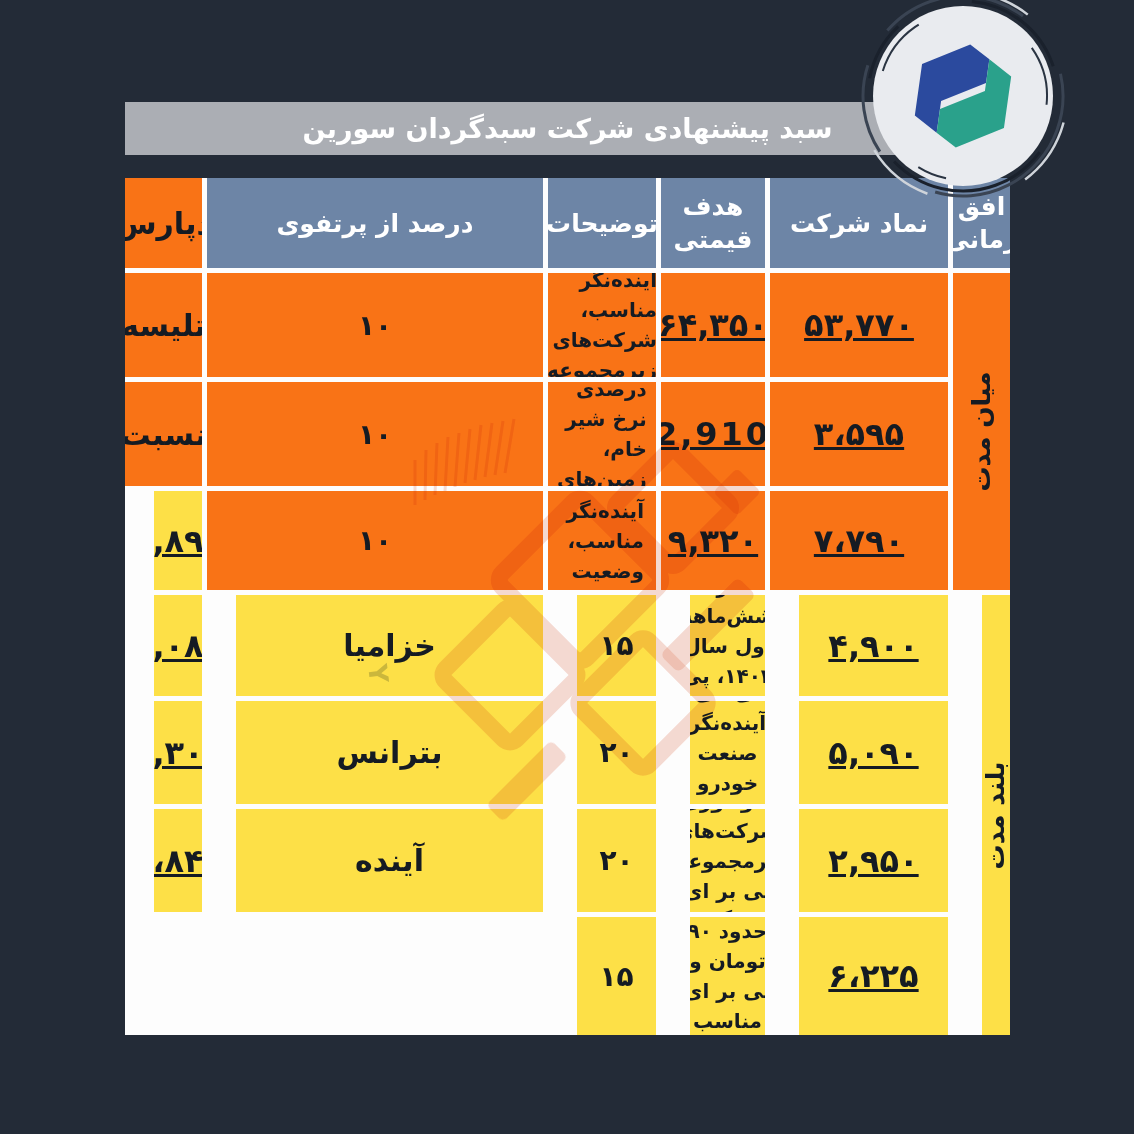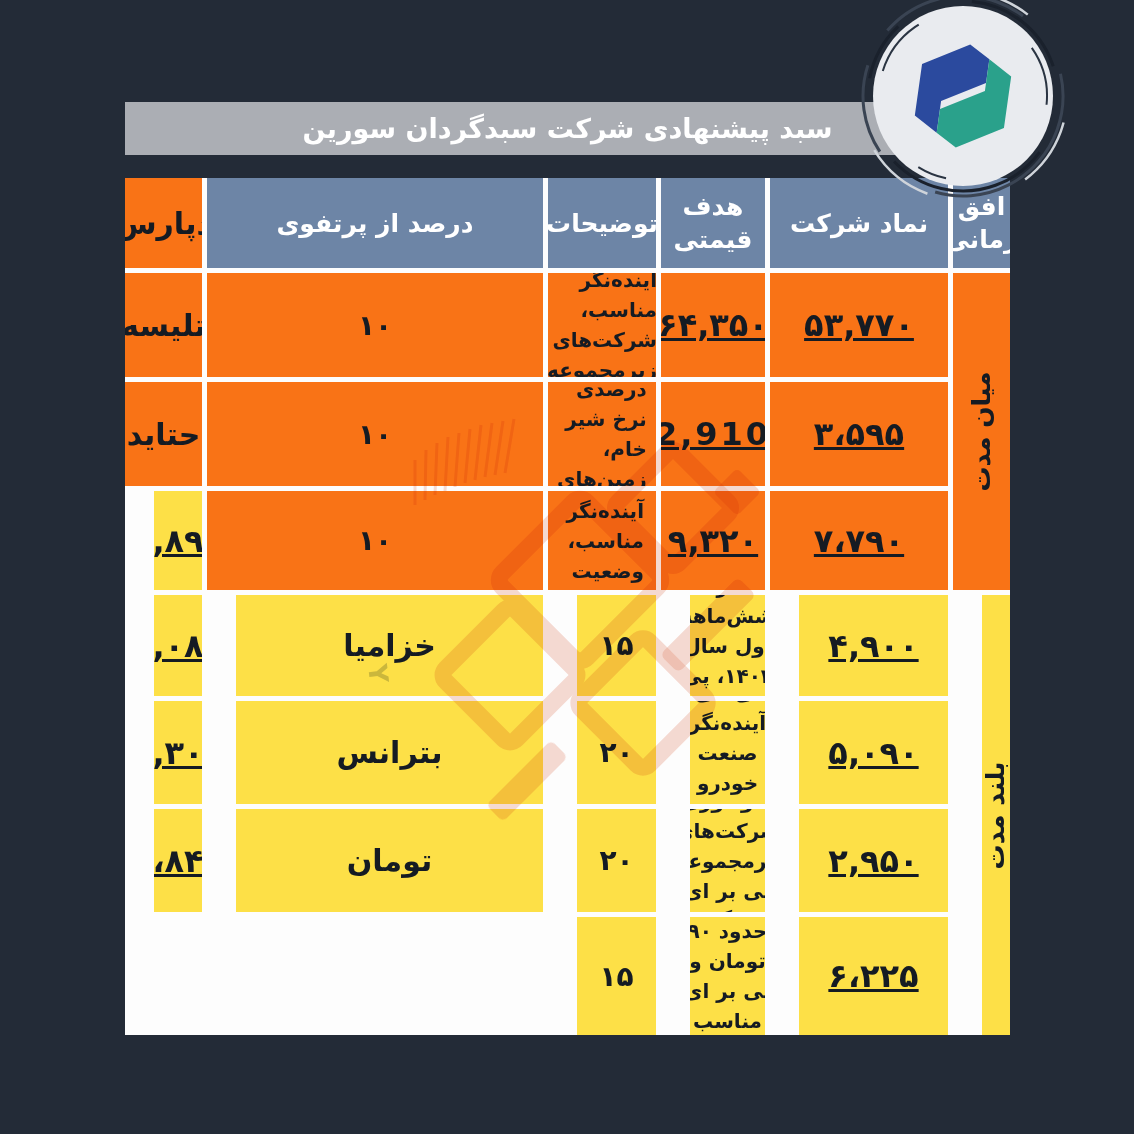--- a/index.html
+++ b/index.html
@@ -80,21 +80,21 @@
     <div class="cell g1 num">۶۴,۳۵۰</div>
     <div class="cell g1 note">پی بر ای آینده‌نگر مناسب، شرکت‌های زیرمجموعه ارزشمند</div>
     <div class="cell g1 pct">۱۰</div>
 
     <div class="cell g1 sym">تلیسه</div>
     <div class="cell g1 num">۳،۵۹۵</div>
     <div class="cell g1 num">2,910</div>
     <div class="cell g1 note">افزایش ۲۰ درصدی نرخ شیر خام، زمین‌های ارزشمند شرکت</div>
     <div class="cell g1 pct">۱۰</div>
 
-    <div class="cell g1 sym">حتاید</div>
+    <div class="cell g1 sym">نسبت</div>
     <div class="cell g1 num">۷،۷۹۰</div>
     <div class="cell g1 num">۹,۳۲۰</div>
     <div class="cell g1 note">پی بر ای آینده‌نگر مناسب، وضعیت تکنیکال مساعد</div>
     <div class="cell g1 pct">۱۰</div>
 
     <div class="cell g2 vcell horizon-long">
       <span>بلند مدت</span>
     </div>
 
     <div class="cell g2 num">۳,۸۹۰</div>
@@ -107,21 +107,21 @@
     <div class="cell g2 num">۵,۰۹۰</div>
     <div class="cell g2 note">از کمترین پی بر ای‌های آینده‌نگر صنعت خودرو و وضعیت مناسب بنیادی</div>
     <div class="cell g2 pct">۲۰</div>
 
     <div class="cell g2 sym">بترانس</div>
     <div class="cell g2 num">۲,۳۰۰</div>
     <div class="cell g2 num">۲,۹۵۰</div>
     <div class="cell g2 note">جهش سودآوری شرکت‌های زیرمجموعه، پی بر ای آینده‌نگر زیر ۵ واحدی</div>
     <div class="cell g2 pct">۲۰</div>
 
-    <div class="cell g2 sym">تومان</div>
+    <div class="cell g2 sym">آینده</div>
     <div class="cell g2 num">۴،۸۴۶</div>
     <div class="cell g2 num">۶،۲۲۵</div>
     <div class="cell g2 note">پیش‌بینی سود حدود ۹۰ تومان و پی بر ای مناسب به نسبت صنعت</div>
     <div class="cell g2 pct">۱۵</div>
   </div>
 
   <svg class="watermark" viewBox="0 0 630 540">
     <defs>
       <path id="arcTop" d="M 110,300 A 205,205 0 0 1 330,95" fill="none"></path>
       <path id="arcBot" d="M 105,325 A 215,215 0 0 0 265,515" fill="none"></path>

